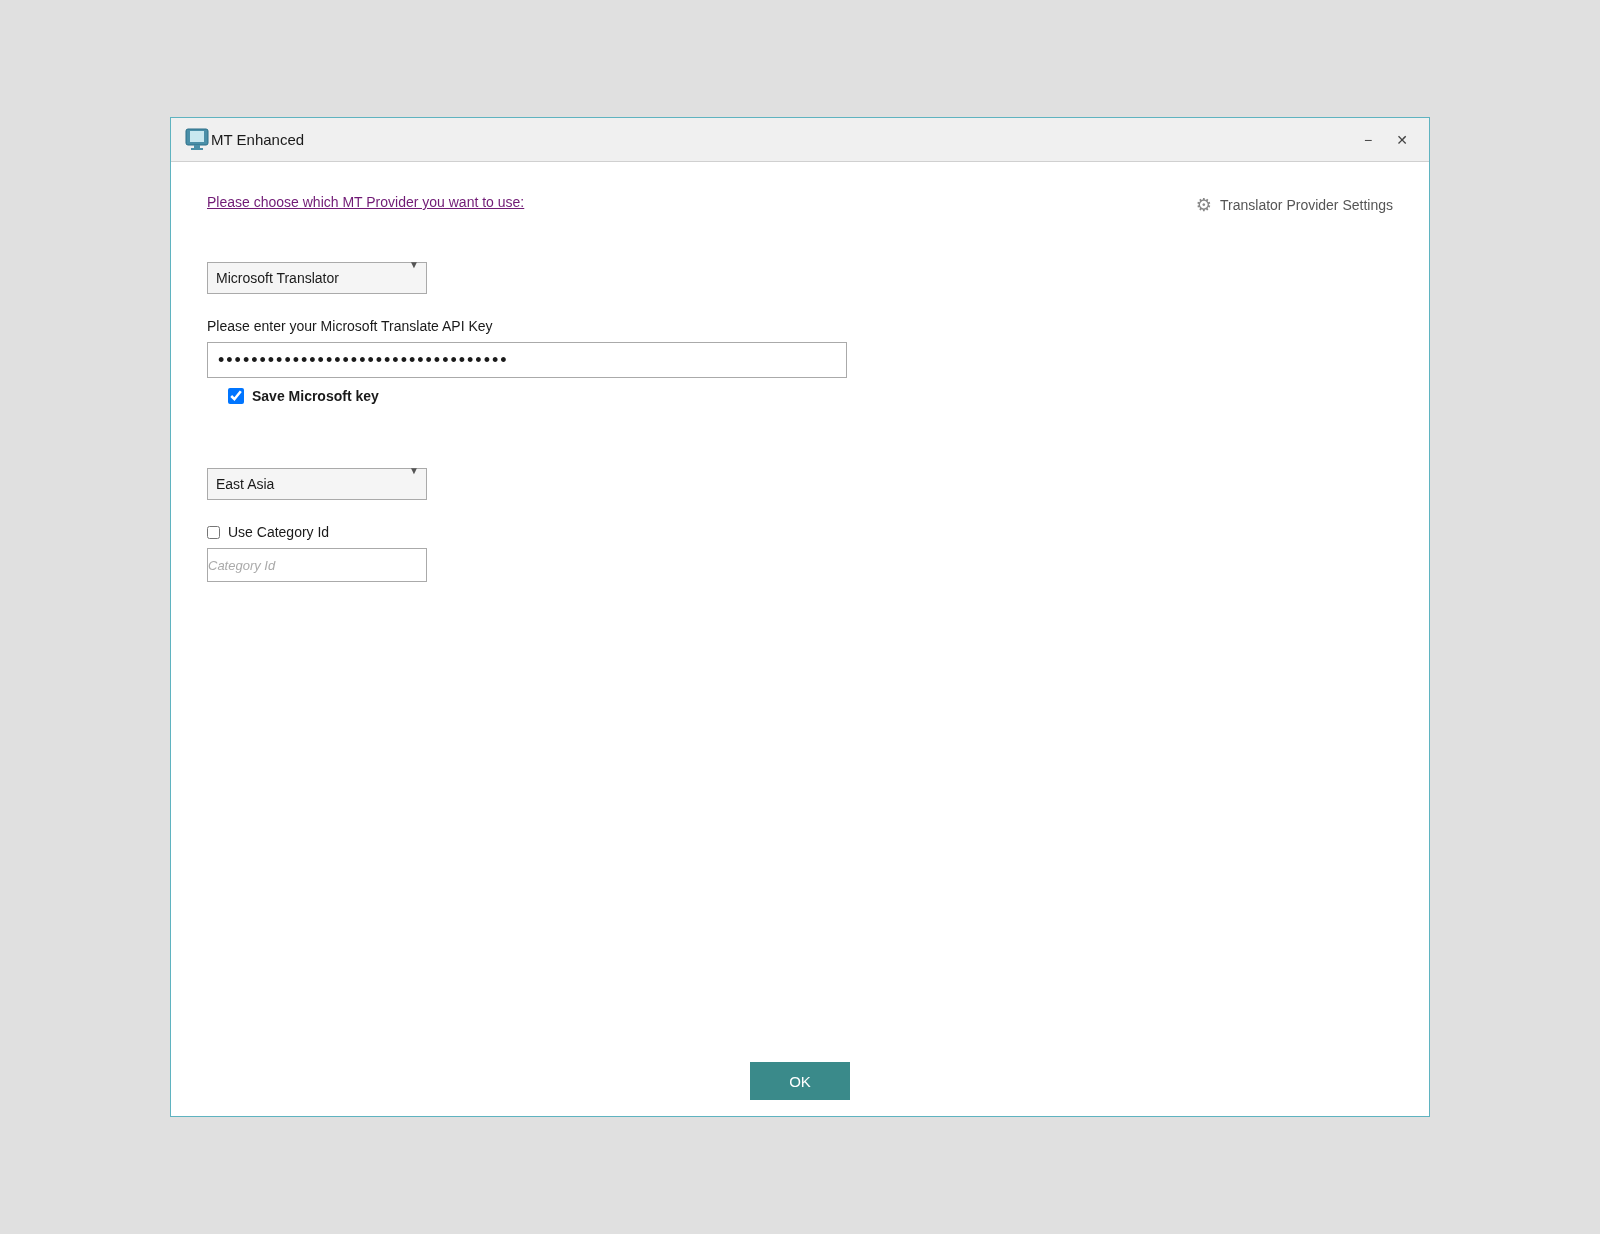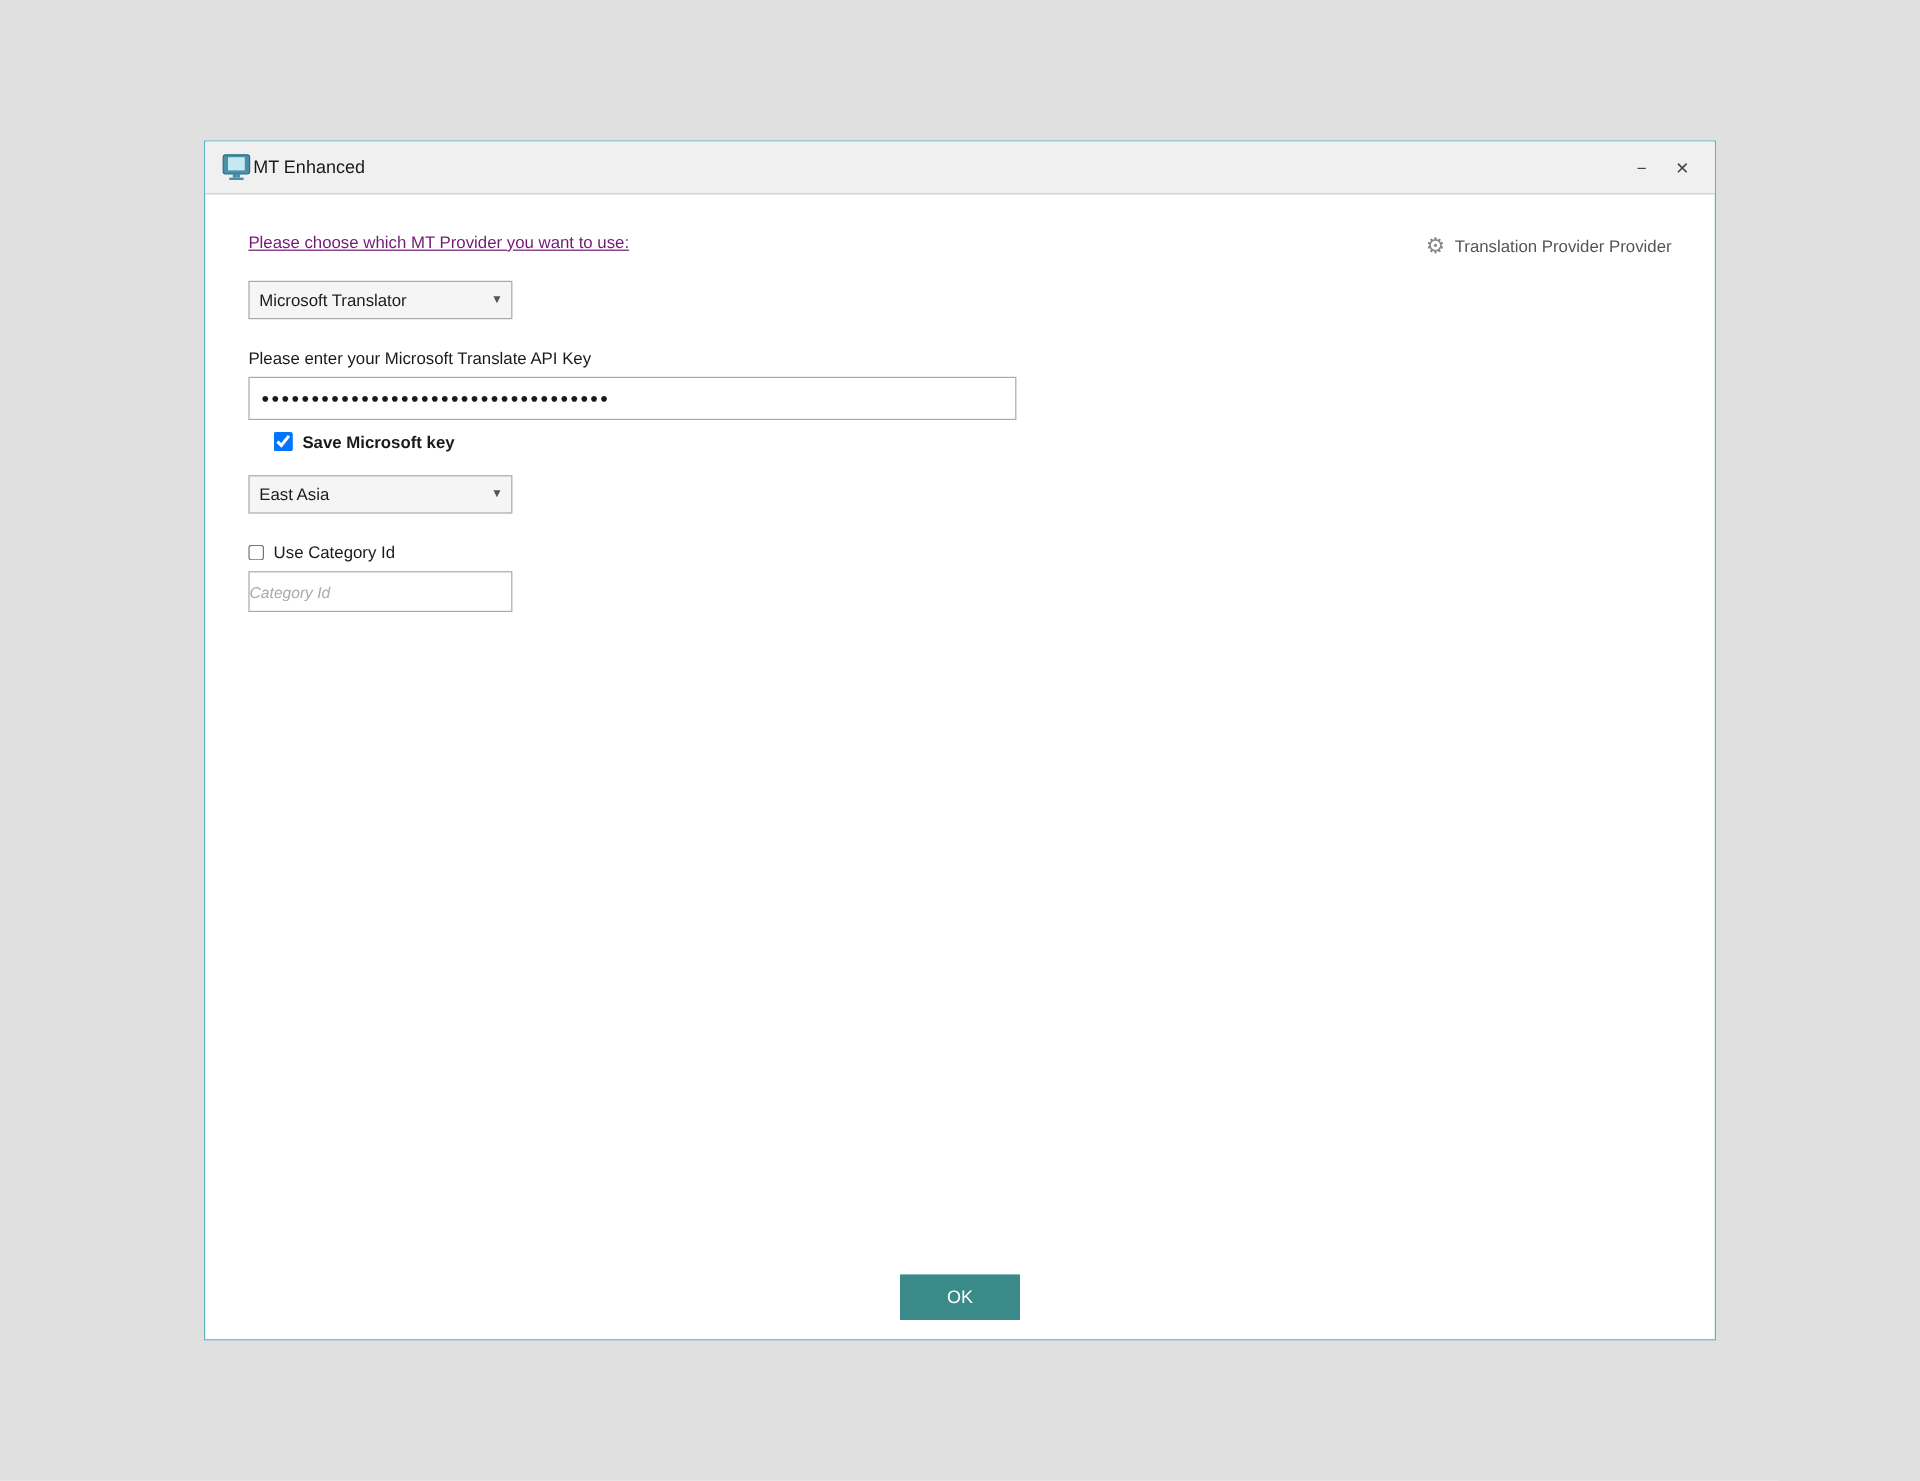--- a/index.html
+++ b/index.html
@@ -105,20 +105,21 @@
     .dropdown {
       width: 100%;
       height: 32px;
       border: 1px solid #aaa;
       background: #f5f5f5;
       font-size: 14px;
       padding: 0 28px 0 8px;
       appearance: none;
       cursor: pointer;
       color: #1a1a1a;
+      margin-top: 28px;
     }
 
     .dropdown-arrow {
       position: absolute;
       right: 8px;
       top: 50%;
       transform: translateY(-50%);
       font-size: 10px;
       color: #555;
       pointer-events: none;
@@ -139,21 +140,21 @@
       font-size: 18px;
       letter-spacing: 2px;
       color: #1a1a1a;
       margin-bottom: 10px;
     }
 
     .checkbox-row {
       display: flex;
       align-items: center;
       gap: 8px;
-      margin-bottom: 20px;
+      margin-bottom: 36px;
       padding-left: 21px;
     }
 
     .checkbox-row input[type="checkbox"] {
       width: 16px;
       height: 16px;
       cursor: pointer;
     }
 
     .checkbox-label {
@@ -239,21 +240,21 @@
     <div class="title-bar-controls">
       <button class="title-bar-btn">−</button>
       <button class="title-bar-btn">✕</button>
     </div>
   </div>
 
   <div class="content">
 
     <a class="provider-settings-link">
       <span class="gear-icon">⚙</span>
-      <span>Translation Provider Provider</span>
+      <span>Translator Provider Settings</span>
     </a>
 
     <div class="label">Please choose which MT Provider you want to use:</div>
     <div class="dropdown-wrapper">
       <select class="dropdown">
         <option>Microsoft Translator</option>
         <option>Google Translate</option>
         <option>DeepL</option>
       </select>
       <span class="dropdown-arrow">▼</span>

